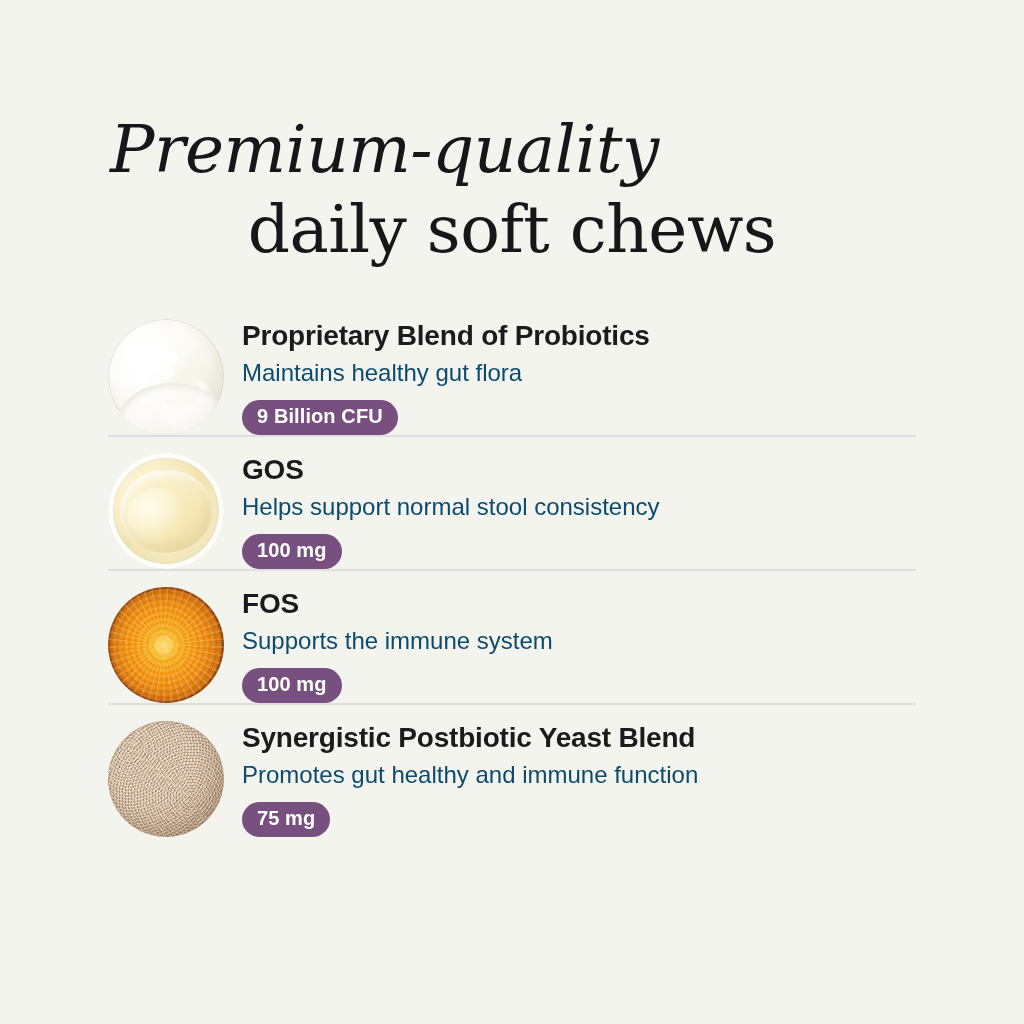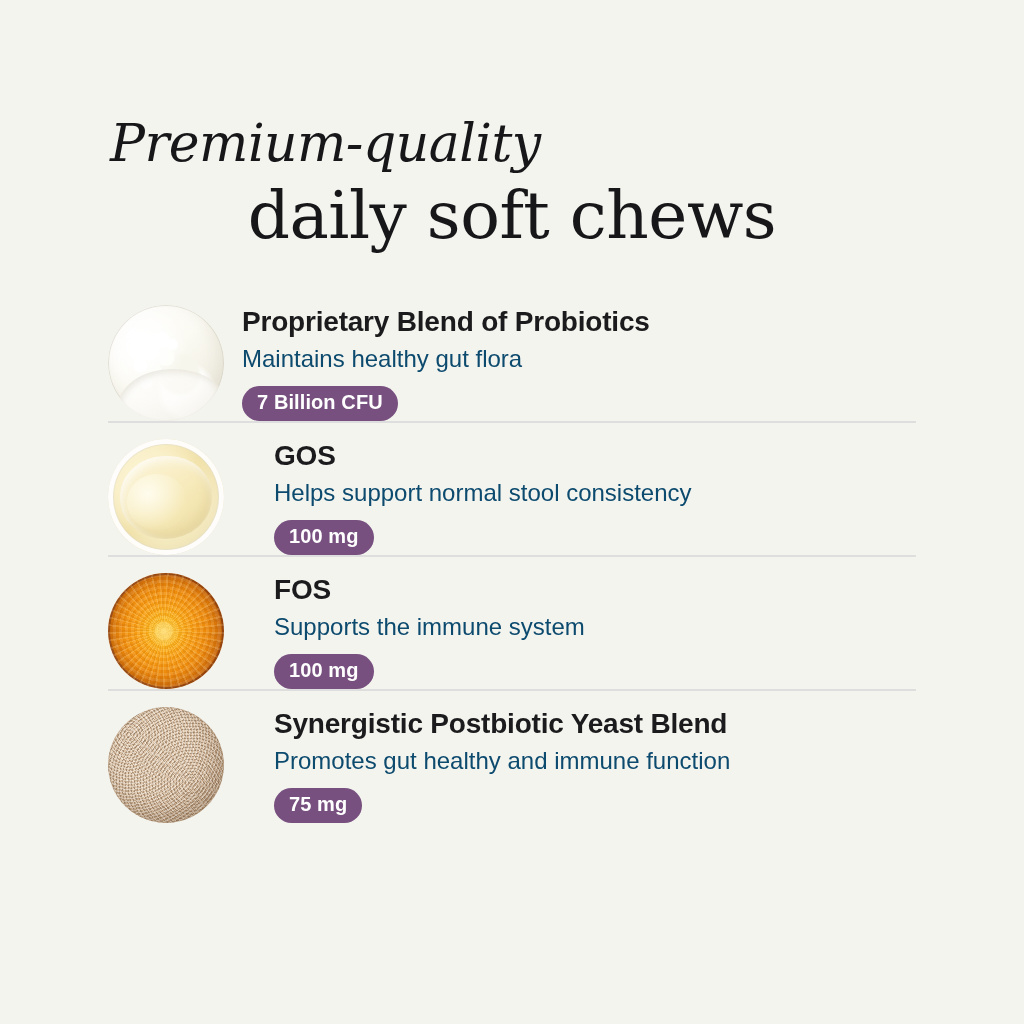--- a/index.html
+++ b/index.html
@@ -32,21 +32,21 @@
     line-height: 1.0;
     letter-spacing: -0.5px;
   }
   .headline-line {
     display: block;
     white-space: nowrap;
   }
   .headline-line-1 {
     font-style: italic;
     font-weight: 400;
-    font-size: 52px;
+    font-size: 66px;
     margin-left: 2px;
   }
   .headline-line-2 {
     font-style: normal;
     font-weight: 400;
     font-size: 66px;
     margin-top: 14px;
     text-align: center;
   }
 
@@ -57,21 +57,20 @@
 
   .ingredient-row {
     display: flex;
     align-items: flex-end;
     position: relative;
     padding: 0;
     min-height: 132px;
   }
   .ingredient-row + .ingredient-row {
     border-top: 2px solid #dedede;
-    gap: 32px;
   }
 
   .thumb-wrap {
     flex: 0 0 116px;
     width: 116px;
     height: 116px;
     margin-top: 10px;
     margin-right: 18px;
     position: relative;
   }
@@ -243,21 +242,21 @@
 
   <div class="ingredient-list">
 
     <div class="ingredient-row">
       <div class="thumb-wrap">
         <div class="thumb thumb-probiotic"></div>
       </div>
       <div class="row-body">
         <p class="row-title">Proprietary Blend of Probiotics</p>
         <p class="row-subtitle">Maintains healthy gut flora</p>
-        <span class="row-badge">7 Billion CFU</span>
+        <span class="row-badge">9 Billion CFU</span>
       </div>
     </div>
 
     <div class="ingredient-row">
       <div class="thumb-wrap">
         <div class="thumb thumb-gos"></div>
       </div>
       <div class="row-body">
         <p class="row-title">GOS</p>
         <p class="row-subtitle">Helps support normal stool consistency</p>

